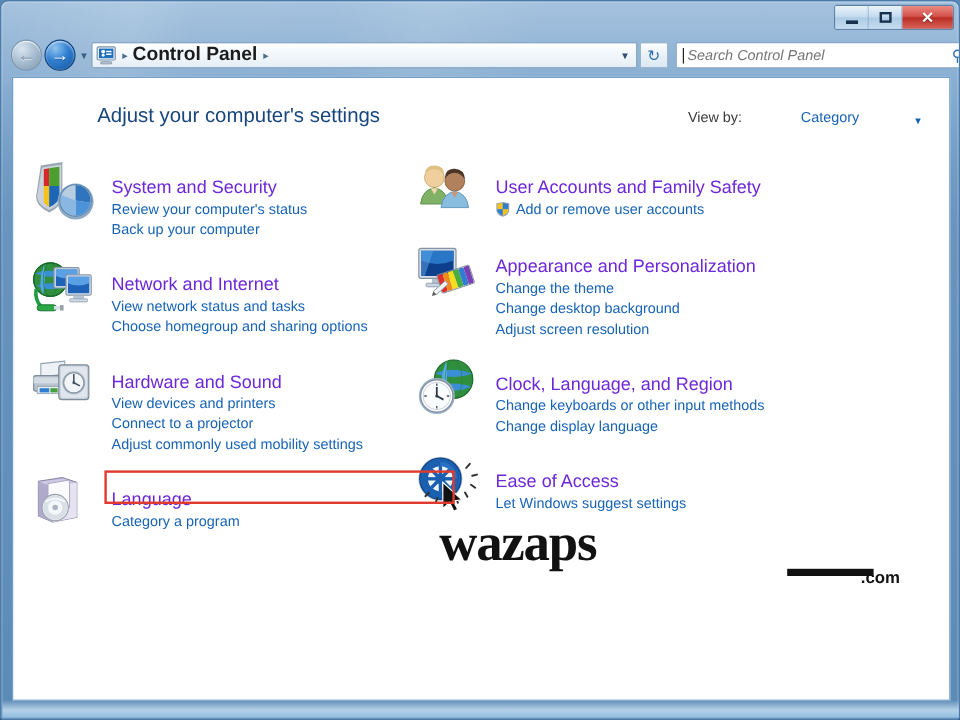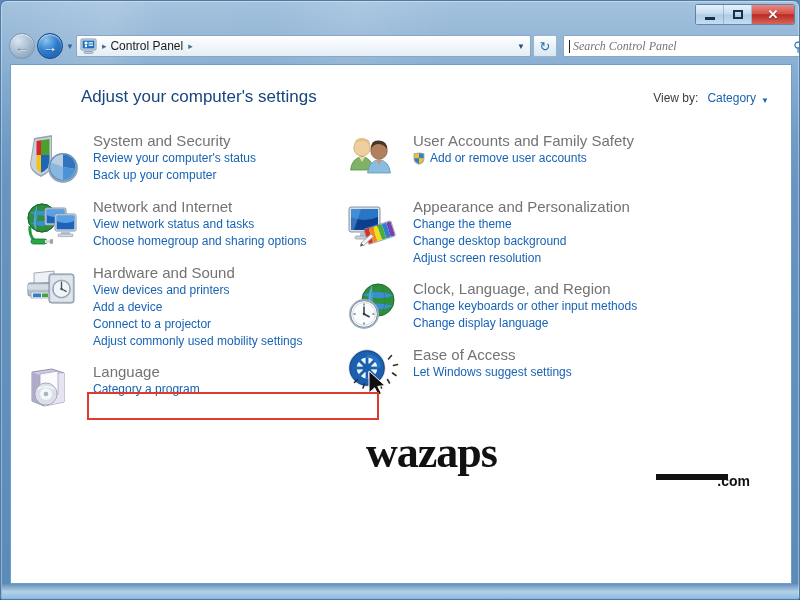--- a/index.html
+++ b/index.html
@@ -108,22 +108,23 @@
     border:1px solid #8aa8c4;
     border-radius:2px;
     display:flex; align-items:center;
     background: linear-gradient(180deg,#ffffff 0%,#f2f7fb 45%,#e5eef6 100%);
   }
   #cp-icon {
     width:17px; height:16px; margin-left:3px; flex:none; position:relative;
   }
   .crumb-sep { color:#4a6c8e; font-size:9px; padding:0 4px 0 5px; }
   #crumb-label {
-    font-size:12px; color:#1c1c1c; white-space:nowrap;
+    font-size:16px; color:#1c1c1c; white-space:nowrap;
     font-family:"Liberation Sans", sans-serif;
+    font-weight:bold;
   }
   #addr-spacer { flex:1; }
   #addr-dropdown {
     width:18px; text-align:center; color:#2b4d72; font-size:8px; cursor:pointer;
   }
   #refresh-btn {
     flex:none; width:24px; height:22px; margin-left:2px;
     border:1px solid #9ab4cc; border-radius:2px;
     background: linear-gradient(180deg,#fdfefe 0%,#e9f1f8 50%,#dbe8f3 100%);
     display:flex; align-items:center; justify-content:center;
@@ -131,52 +132,52 @@
   }
   #searchbox {
     flex:none; width:247px; height:22px; margin-left:6px;
     background:#ffffff; border:1px solid #8aa8c4; border-radius:2px;
     display:flex; align-items:center;
   }
   #search-caret { width:1px; height:13px; background:#222; margin-left:5px; flex:none; }
   #search-input {
     flex:1; border:none; outline:none; background:transparent;
     font-size:12px; font-style:italic; color:#404040;
-    font-family:Liberation Serif, serif; padding-left:3px;
+    font-family:Liberation Sans, sans-serif; padding-left:3px;
   }
   #search-icon { width:22px; text-align:center; color:#2f6fae; font-size:13px; }
 
   
   #content {
     position:absolute; left:9px; top:63px; width:782px; height:520px;
     background:#ffffff;
     border:1px solid #6f9ec6;
     overflow:hidden;
   }
   #page-title {
     position:absolute; left:70px; top:22px;
     font-size:17px; color:#17457e; white-space:nowrap;
   }
   #viewby {
     position:absolute; right:22px; top:26px;
-    display:flex; align-items:flex-end; white-space:nowrap;
+    display:flex; align-items:flex-end; white-space:nowrap;gap:40px;
   }
   #viewby-label { font-size:12px; color:#3d3d3d; }
   #viewby-value { font-size:12px; color:#1763b5; margin-left:9px; cursor:pointer; }
   #viewby-caret { font-size:8px; color:#1763b5; margin-left:5px; cursor:pointer; }
 
   .column { position:absolute; top:66px; }
   #col-left  { left:10px;  width:350px; }
   #col-right { left:330px; width:350px; }
 
   .category { position:relative; margin-bottom:12px; padding-left:72px; min-height:54px; }
   .cat-icon { position:absolute; left:6px; top:2px; width:52px; height:52px; }
   .cat-title {
-    font-size:15px; color:#737373; line-height:19px; cursor:pointer;
-    display:inline-block; white-space:nowrap;
+    font-size:15px; color:#6d28d9; line-height:19px; cursor:pointer;
+    display:inline-block; white-space:nowrap;margin-top:16px;
   }
   .cat-link {
     display:block; font-size:12px; color:#1763b5; line-height:17px;
     cursor:pointer; white-space:nowrap;
   }
   .cat-link.with-shield { padding-left:17px; position:relative; }
   .uacshield {
     position:absolute; left:0; top:2px; width:12px; height:13px;
   }
 
@@ -333,21 +334,21 @@
         </g>
         <g transform="translate(22,9)">
           <rect x="0" y="0" width="25" height="29" rx="2.5" fill="#c5ced8" stroke="#7d8b98"></rect>
           <rect x="1.5" y="1.5" width="22" height="26" rx="2" fill="#dfe6ed"></rect>
           <circle cx="12.5" cy="15" r="9.6" fill="#a9b6c3"></circle>
           <circle cx="12.5" cy="15" r="8.4" fill="#f2f5f8" stroke="#8796a4" stroke-width="0.9"></circle>
           <path d="M12.5 15 L12.5 7.6" stroke="#44525f" stroke-width="1.3"></path>
           <path d="M12.5 15 L17.6 17.6" stroke="#44525f" stroke-width="1.3"></path>
           <circle cx="12.5" cy="15" r="1.2" fill="#44525f"></circle>
         </g>
-      </svg></div><a class="cat-title">Hardware and Sound</a><a class="cat-link">View devices and printers</a><a class="cat-link">Add a device</a><a class="cat-link">Connect to a projector</a><a class="cat-link">Adjust commonly used mobility settings</a></div>
+      </svg></div><a class="cat-title">Hardware and Sound</a><a class="cat-link">View devices and printers</a><a class="cat-link">Connect to a projector</a><a class="cat-link">Adjust commonly used mobility settings</a></div>
         <div class="category"><div class="cat-icon">
       <svg width="52" height="52" viewBox="0 0 52 52">
         <g transform="translate(3,4)">
           <path d="M2 4 L22 1 L34 5 L34 34 L14 38 L2 33 Z" fill="#cdc9e2" stroke="#8b86a8" stroke-width="0.9"></path>
           <path d="M2 4 L14 9 L14 38 L2 33 Z" fill="#b0aacb"></path>
           <path d="M14 9 L34 5 L34 34 L14 38 Z" fill="#e6e3f2"></path>
           <path d="M10 6 L28 3 L28 26 L10 29 Z" fill="#fbfbfd" stroke="#a9a3c0" stroke-width="0.8"></path>
           <ellipse cx="16" cy="26" rx="11" ry="11" fill="#e9ecef" stroke="#9aa3ad" stroke-width="0.9"></ellipse>
           <ellipse cx="16" cy="26" rx="10" ry="10" fill="#d8dfe6"></ellipse>
           <ellipse cx="16" cy="26" rx="6" ry="6" fill="#f4f7fa"></ellipse>

